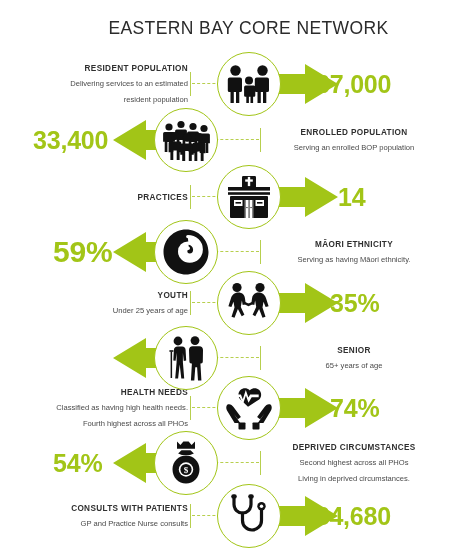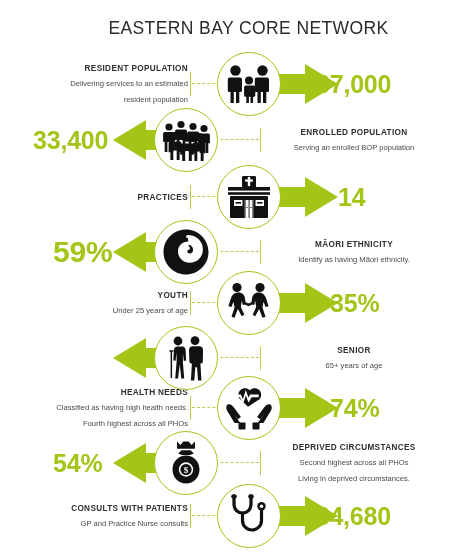--- a/index.html
+++ b/index.html
@@ -234,21 +234,21 @@
           <rect x="26.5" y="31" width="1.1" height="1.1" fill="#111111"></rect>
         </g>
       </svg>
     </div>
     <div class="value" style="left: 338px; right: auto; width: auto; font-size: 25px;">14</div>
   </div>
 
   <div class="row rtl" style="top:215px">
     <div class="tblock">
       <div class="tlabel">MĀORI ETHNICITY</div>
-      <div class="tdesc">Identify as having Māori ethnicity.</div>
+      <div class="tdesc">Serving as having Māori ethnicity.</div>
     </div>
     <div class="connector">
       <div class="tick"></div>
       <div class="hdash"></div>
     </div>
     <div class="arrow">
       <svg width="96" height="44" viewBox="0 0 96 44">
           <path d="M96 12 H34 V2 L1 22 L34 42 V32 H96 Z" fill="#a2c517"></path>
         </svg>
     </div>

